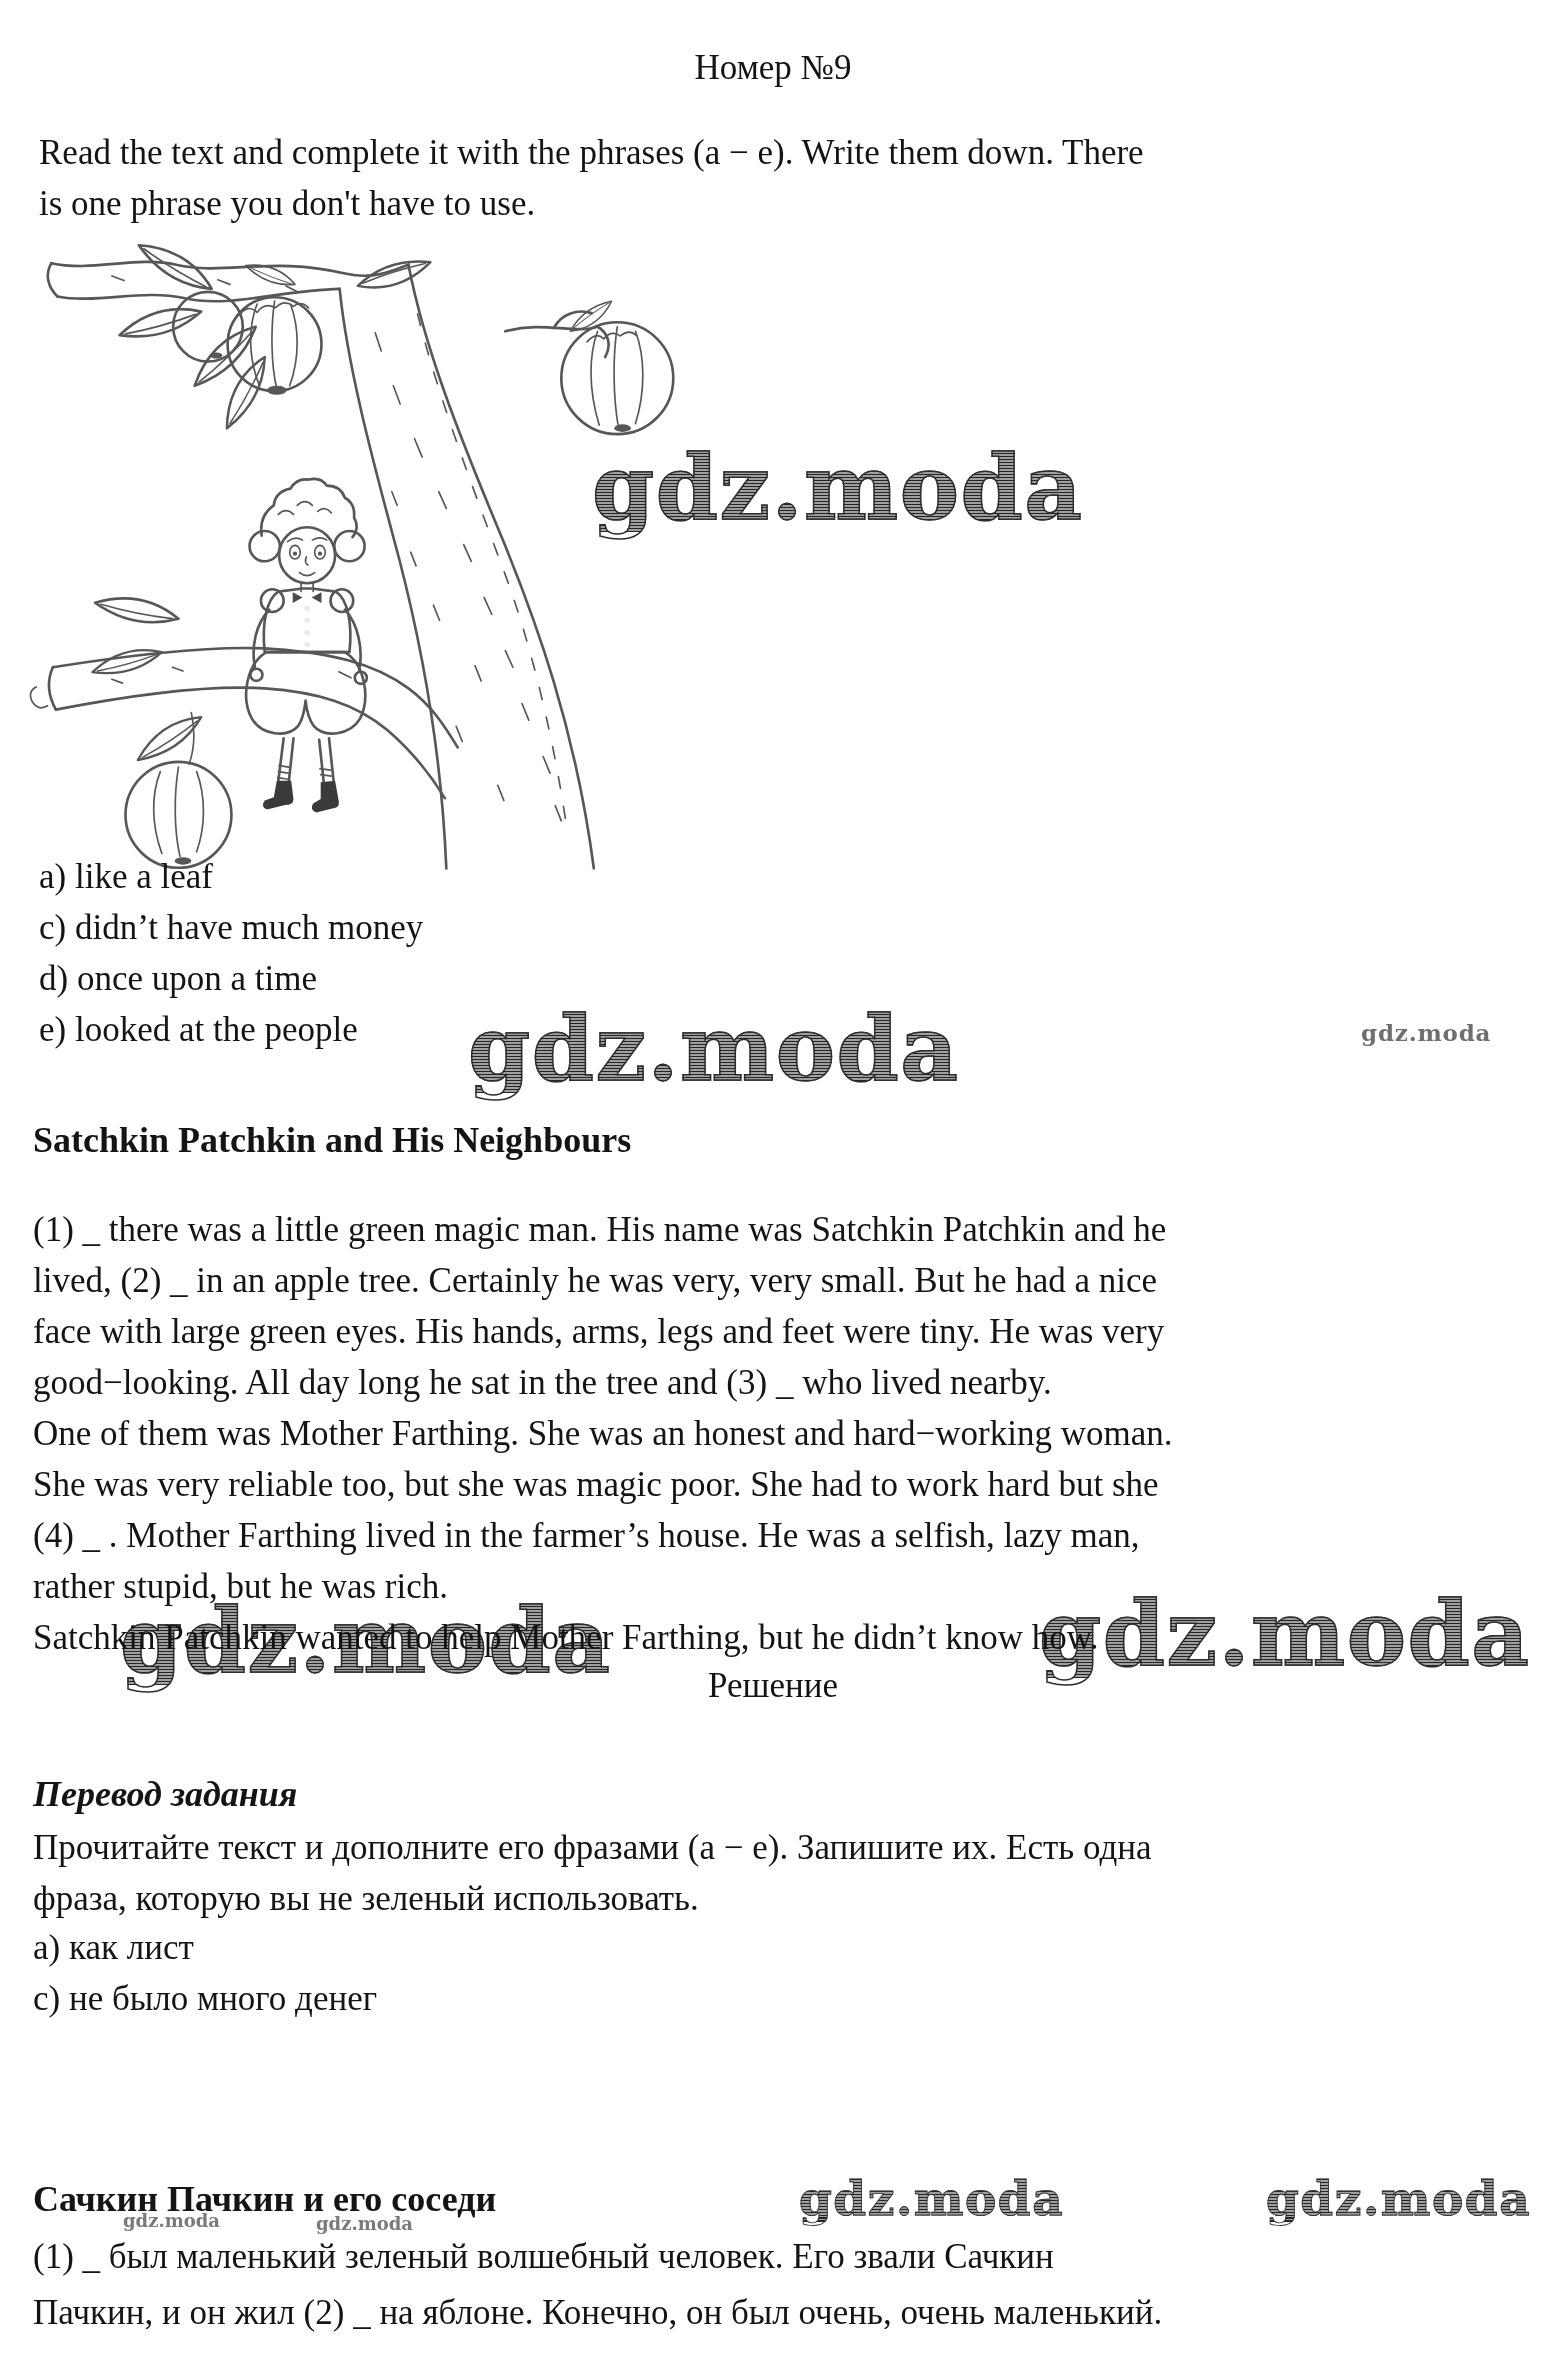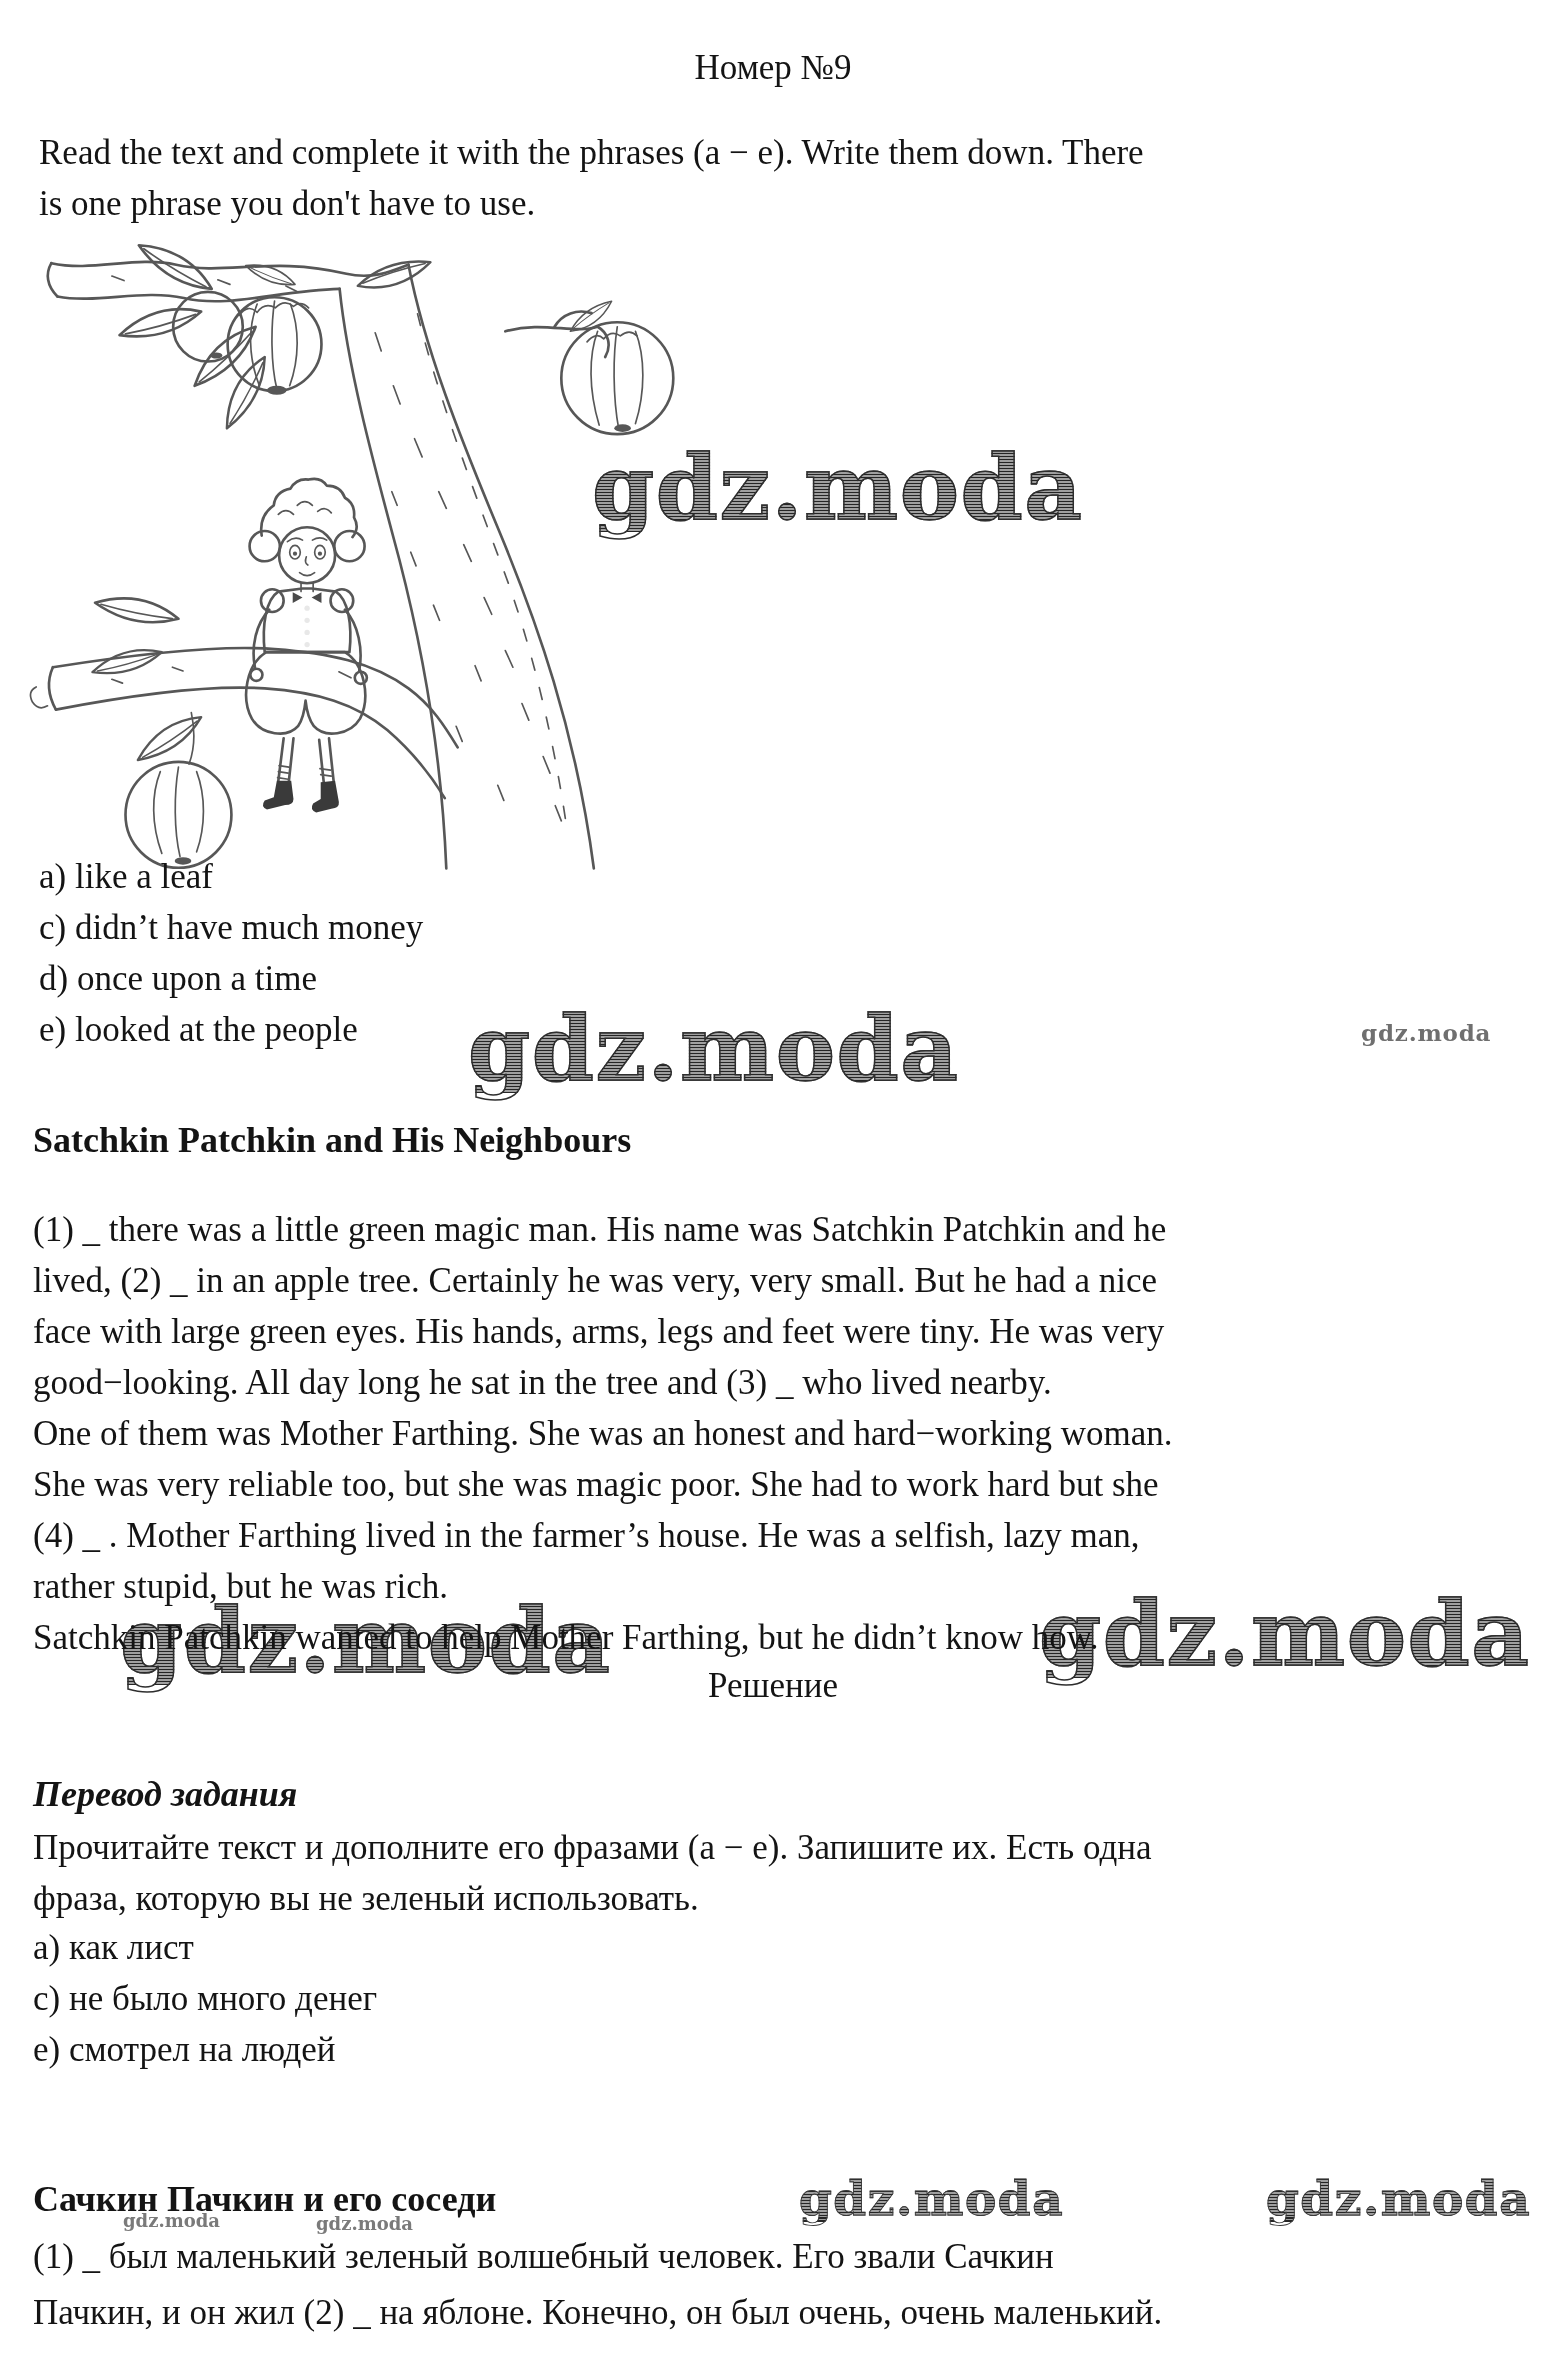--- a/index.html
+++ b/index.html
@@ -190,21 +190,20 @@
 
 <div class="abs bi h-en line" style="left:33px;top:1773px;">Перевод задания</div>
 <div class="abs txt" style="left:33px;top:1822px;">
   <div class="line">Прочитайте текст и дополните его фразами (a − e). Запишите их. Есть одна</div>
   <div class="line">фраза, которую вы не зеленый использовать.</div>
 </div>
 
 <div class="abs txt" style="left:33px;top:1922px;">
   <div class="line">а) как лист</div>
   <div class="line">c) не было много денег</div>
-  <div class="line">e) смотрел на людей</div>
 </div>
 
 <div class="abs b h-en line" style="left:33px;top:2178px;">Сачкин Пачкин и его соседи</div>
 <div class="abs txt" style="left:33px;top:2229px;line-height:56px;">
   <div class="line">(1) _ был маленький зеленый волшебный человек. Его звали Сачкин</div>
   <div class="line">Пачкин, и он жил (2) _ на яблоне. Конечно, он был очень, очень маленький.</div>
 </div>
 
 
 </body></html>

